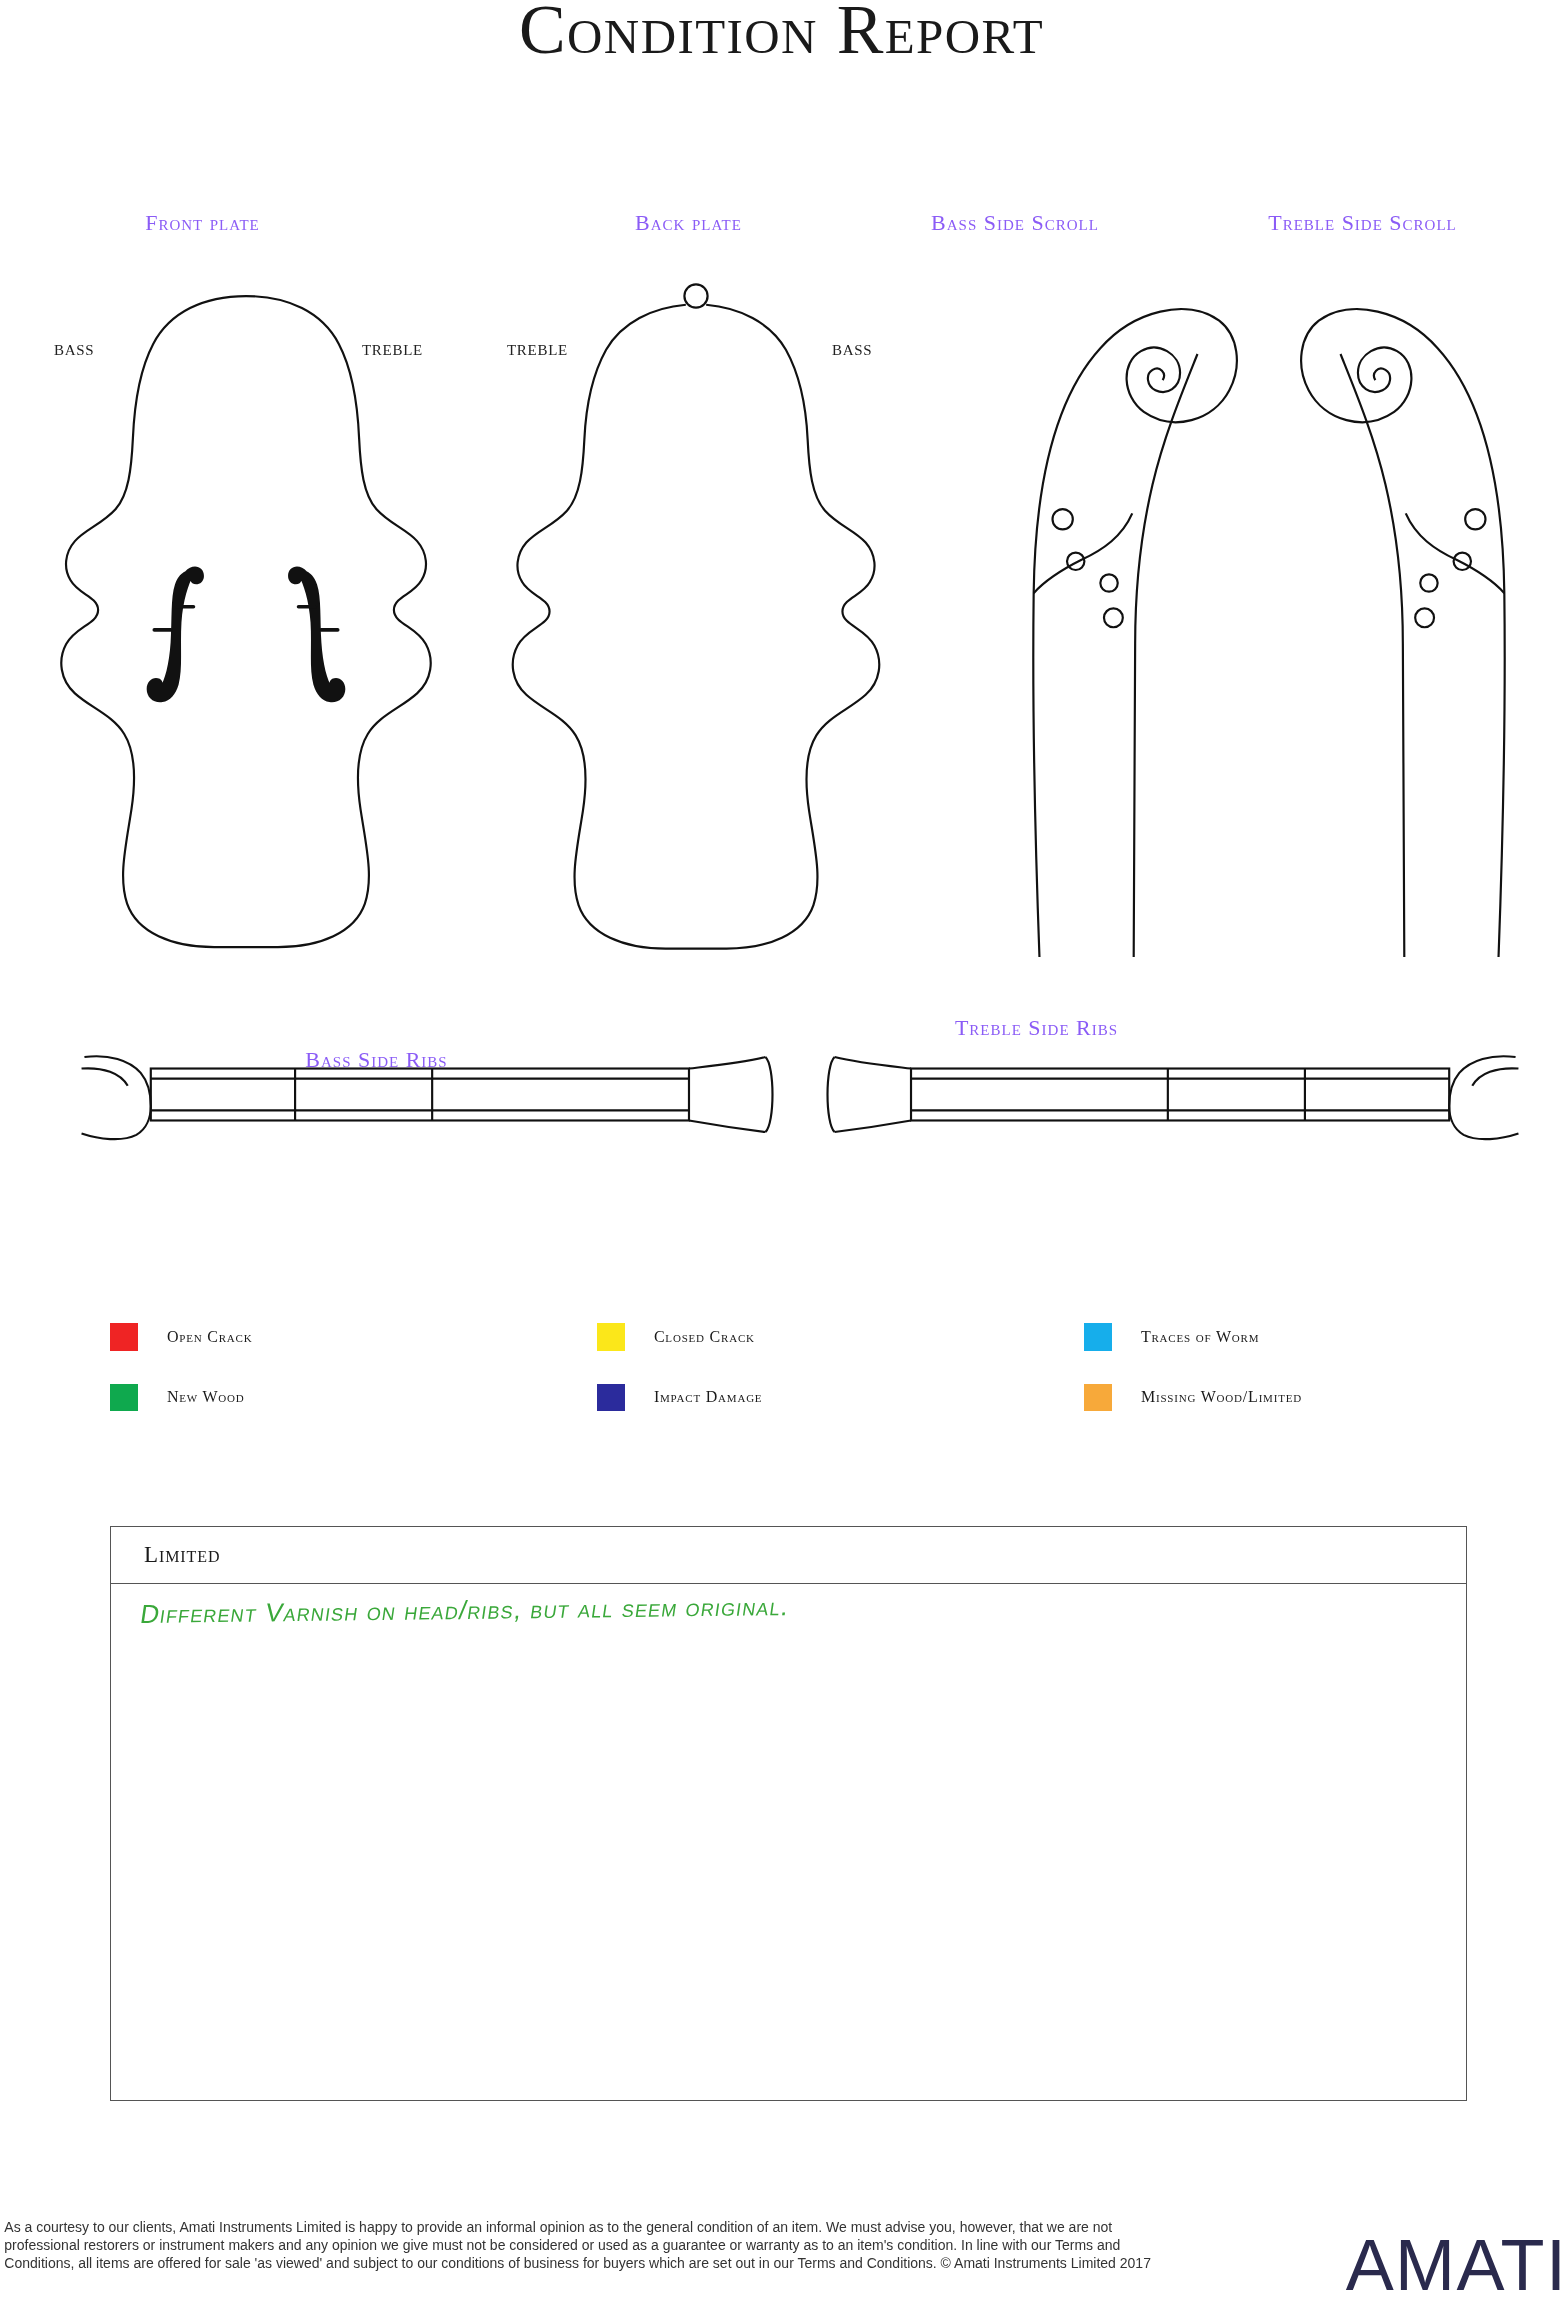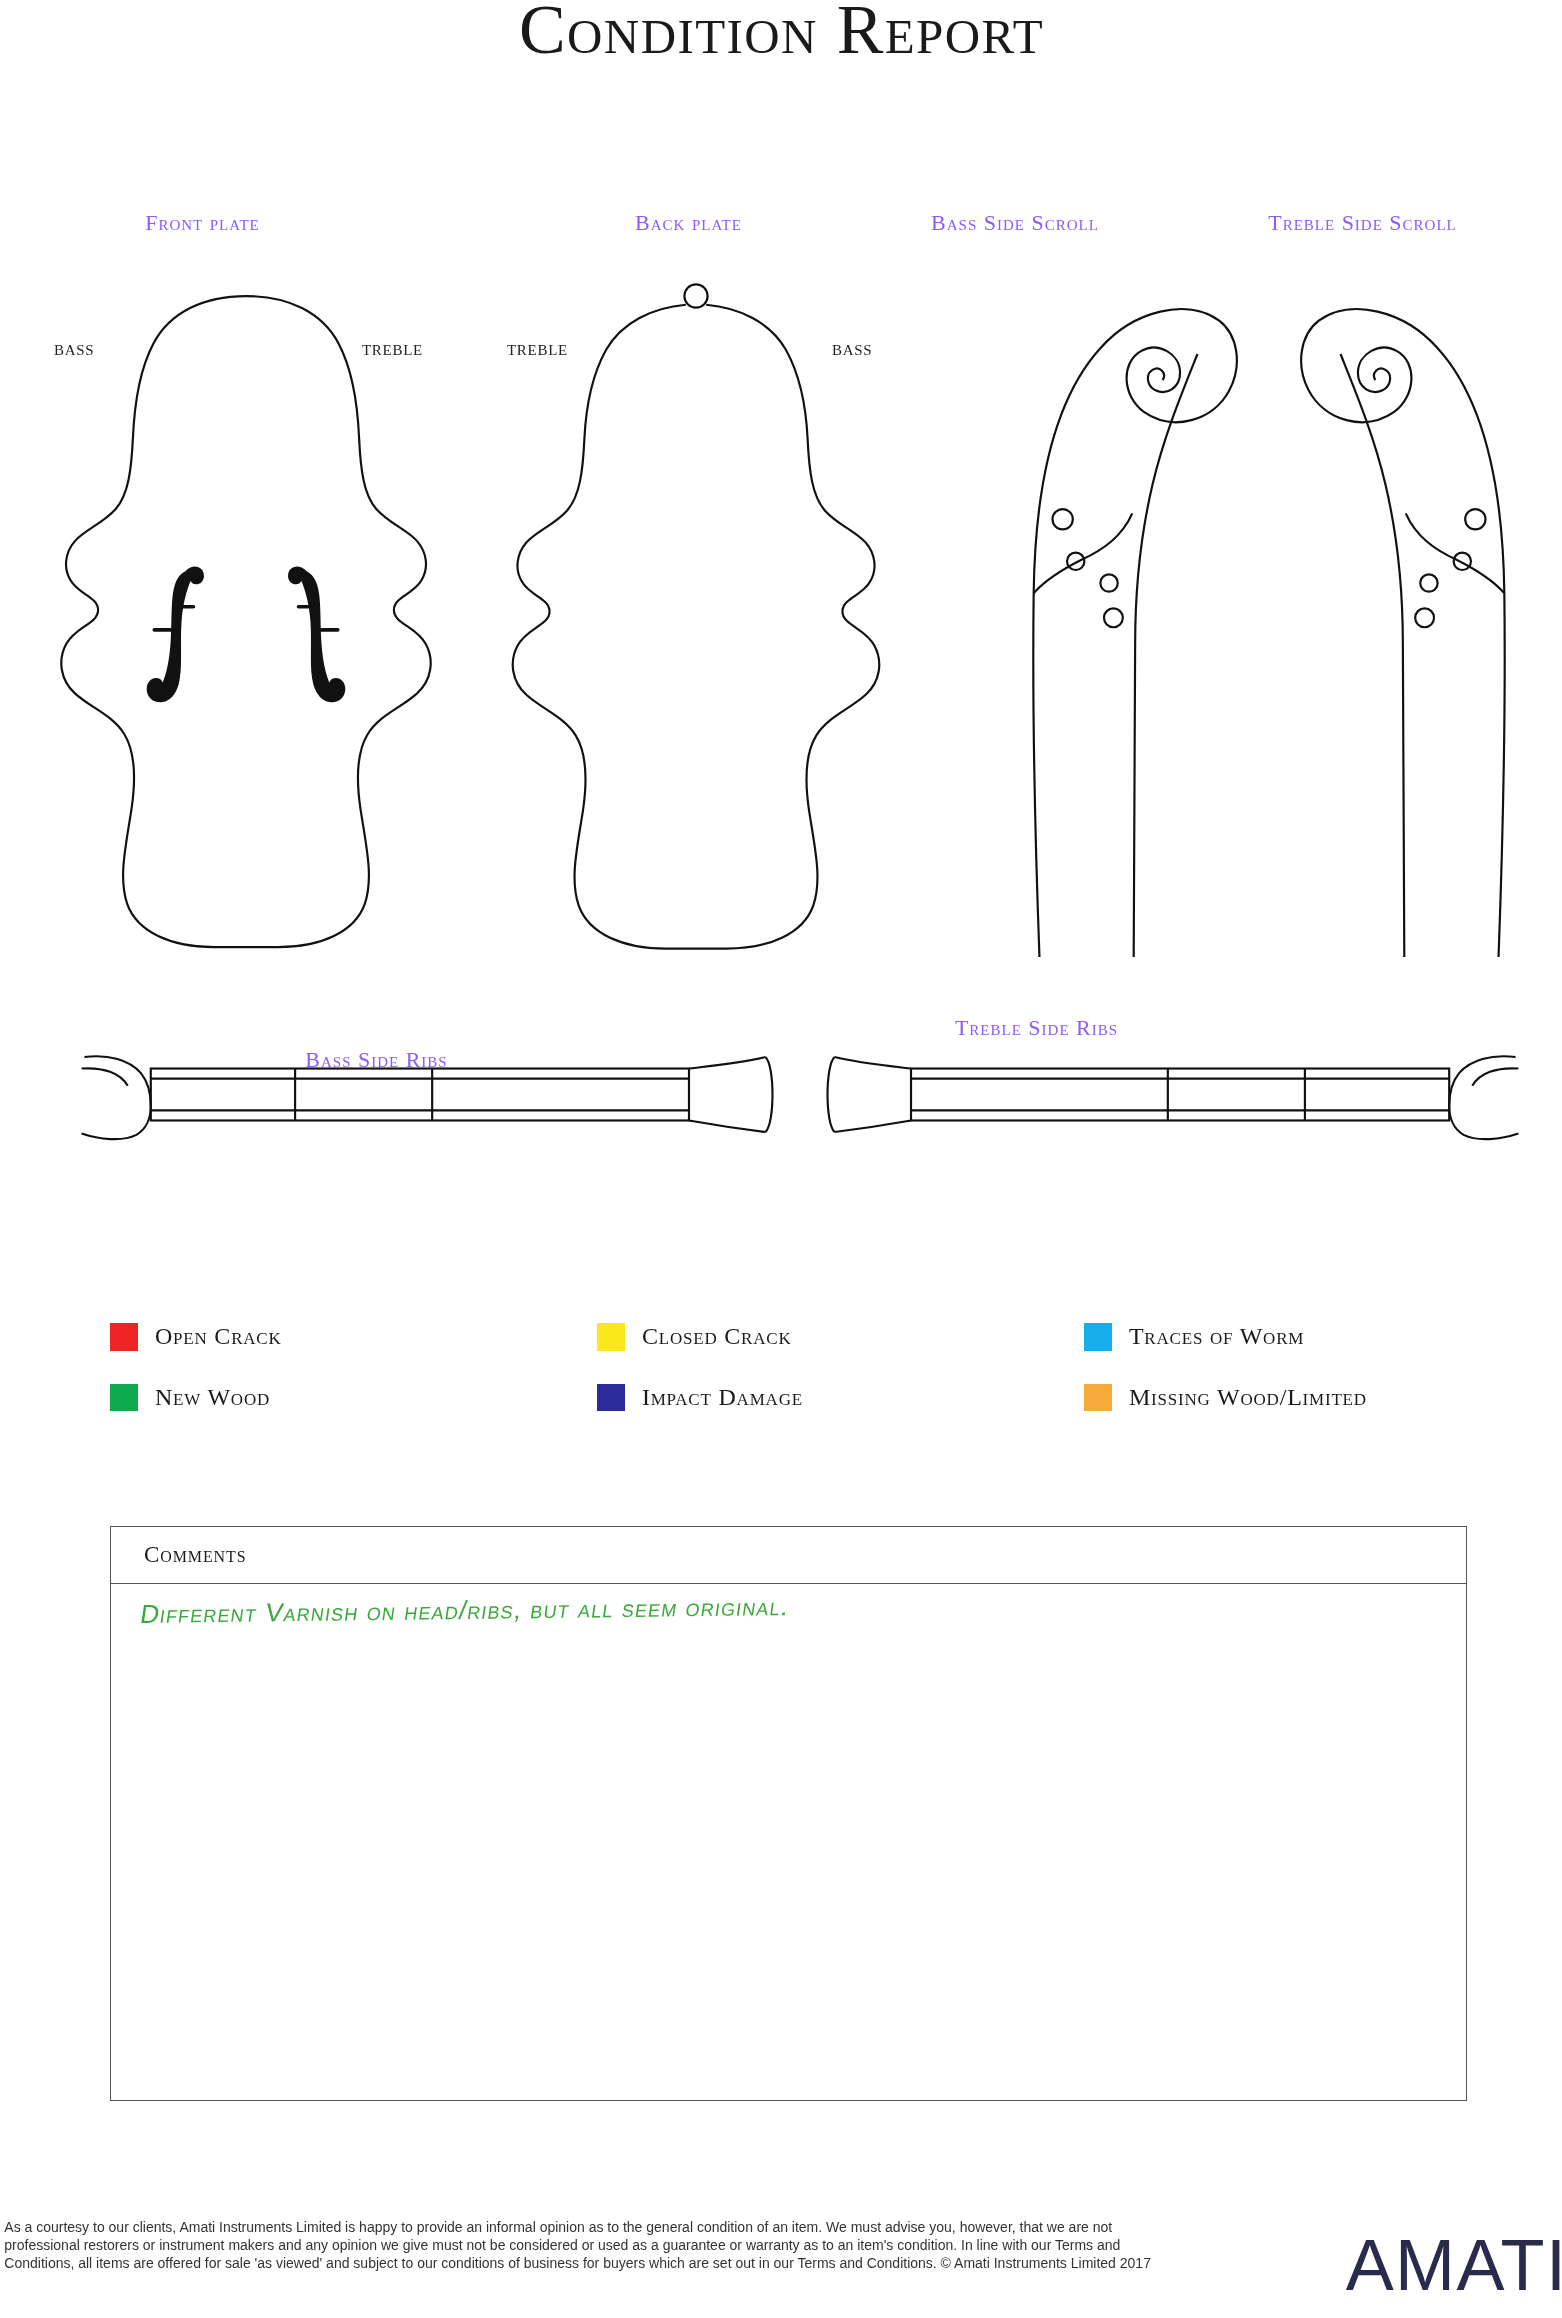--- a/index.html
+++ b/index.html
@@ -76,24 +76,25 @@
   .legend-item.narrow { width: 417px; }
   .swatch {
     width: 27.5px;
     height: 27.5px;
     flex: 0 0 27.5px;
     margin-right: 17.4px;
   }
   .legend-label {
     font-family: "Liberation Serif", serif;
     font-variant: small-caps;
-    font-size: 24px;
+    font-size: 16px;
     letter-spacing: 0.8px;
     color: #1a1a1a;
     white-space: nowrap;
+    margin-left: 12px;
   }
   .legend-label.bold { font-weight: 400; }
 
   
   .comments-box {
     position: absolute;
     left: 110px;
     top: 1526px;
     width: 1357px;
     height: 575px;
@@ -402,20 +403,20 @@
     </div>
     <div class="legend-item narrow">
       <span class="swatch" style="background:#f7a93a;"></span>
       <span class="legend-label">Missing Wood/Limited</span>
     </div>
   </div>
 </div>
 
 <div class="comments-box">
   <div class="comments-header">
-    <span class="comments-title">Comments</span>
+    <span class="comments-title">Limited</span>
   </div>
   <div class="comments-text">Different Varnish on head/ribs, but all seem original.</div>
 </div>
 
 <div class="footer-text">As a courtesy to our clients, Amati Instruments Limited is happy to provide an informal opinion as to the general condition of an item. We must advise you, however, that we are not professional restorers or instrument makers and any opinion we give must not be considered or used as a guarantee or warranty as to an item's condition. In line with our Terms and Conditions, all items are offered for sale 'as viewed' and subject to our conditions of business for buyers which are set out in our Terms and Conditions. © Amati Instruments Limited 2017</div>
 <div class="brand">AMATI</div>
 
 
 </body></html>

